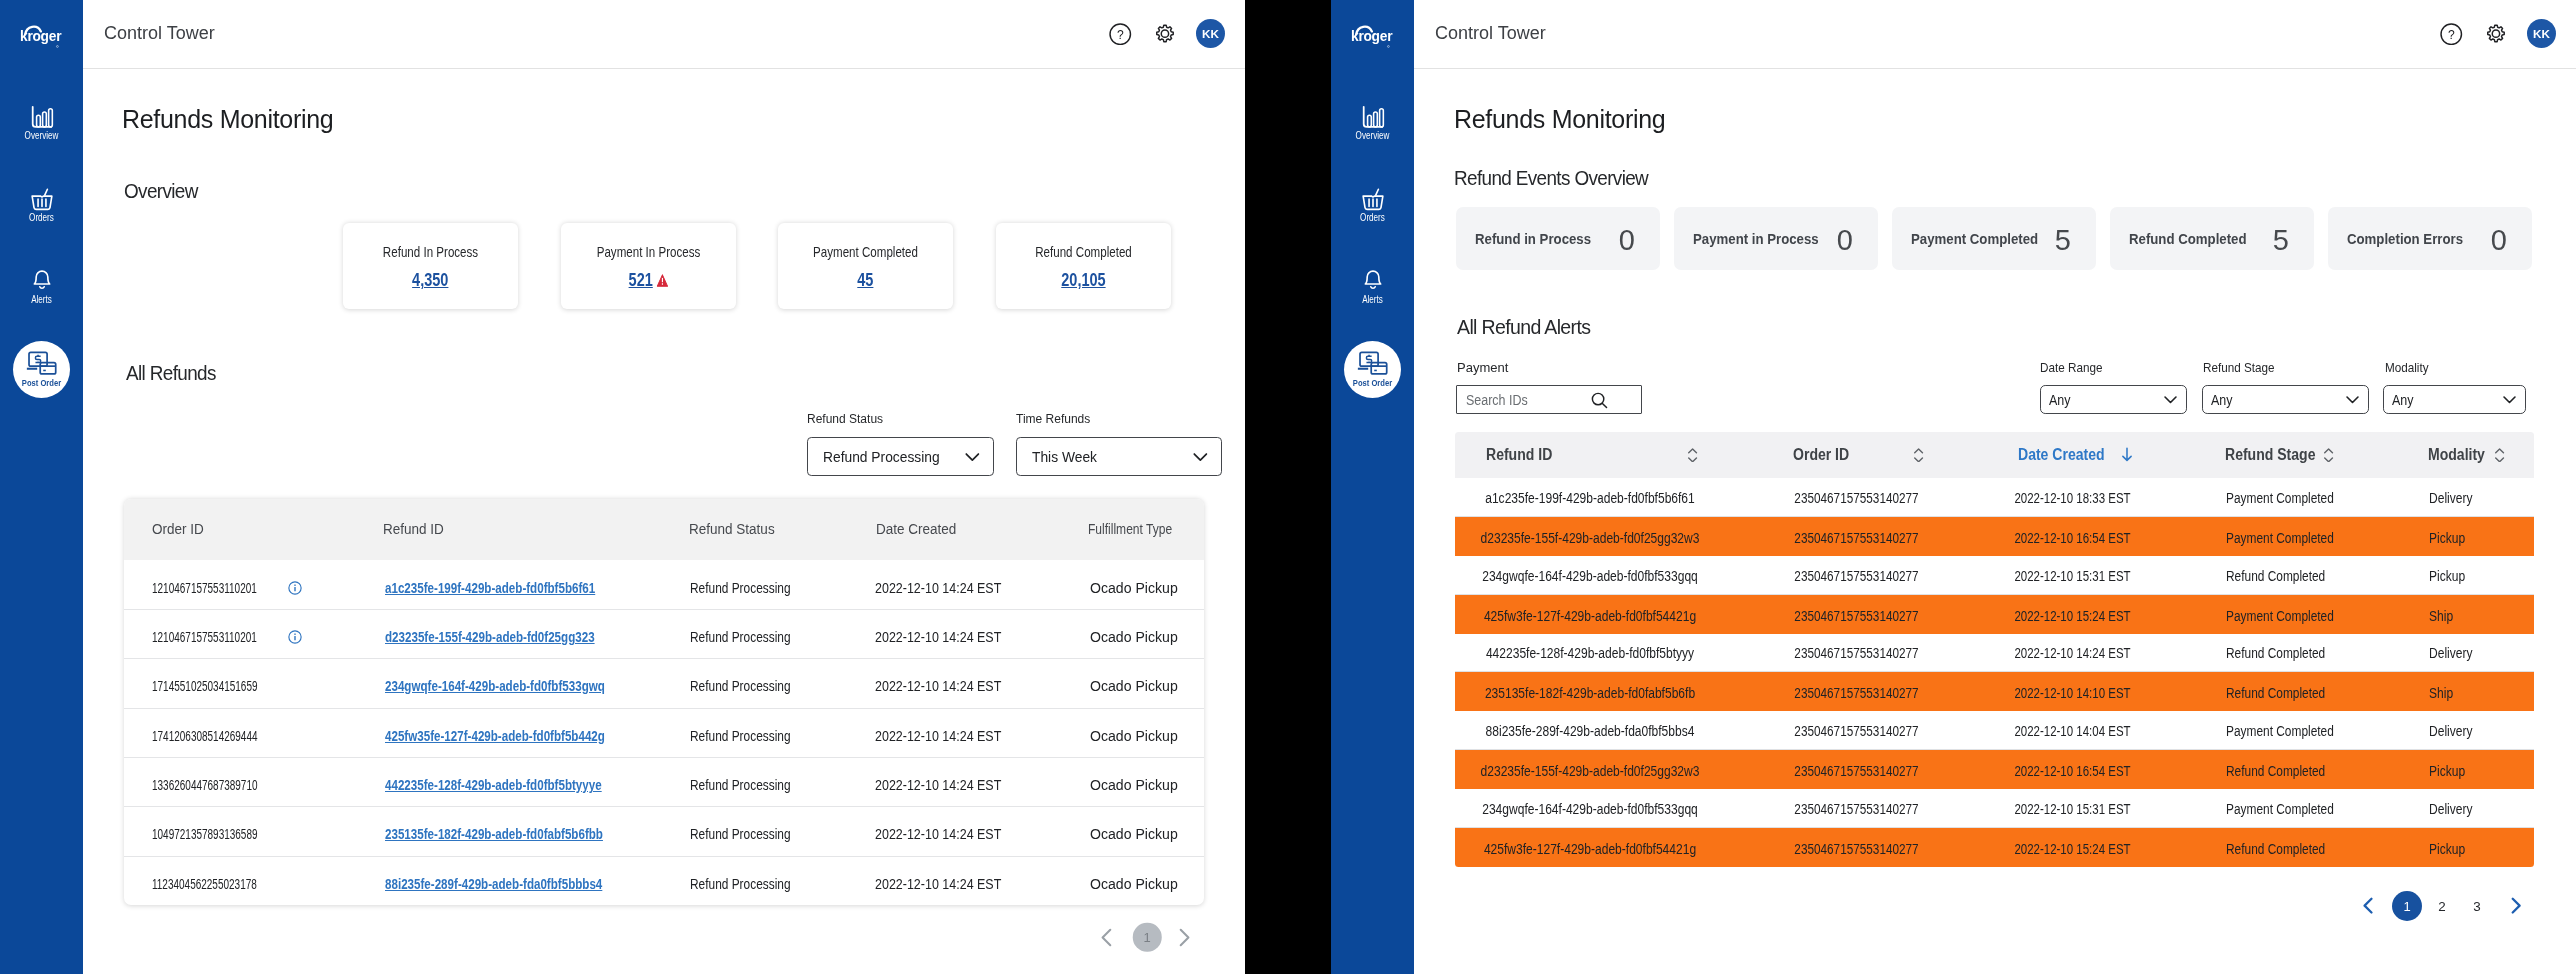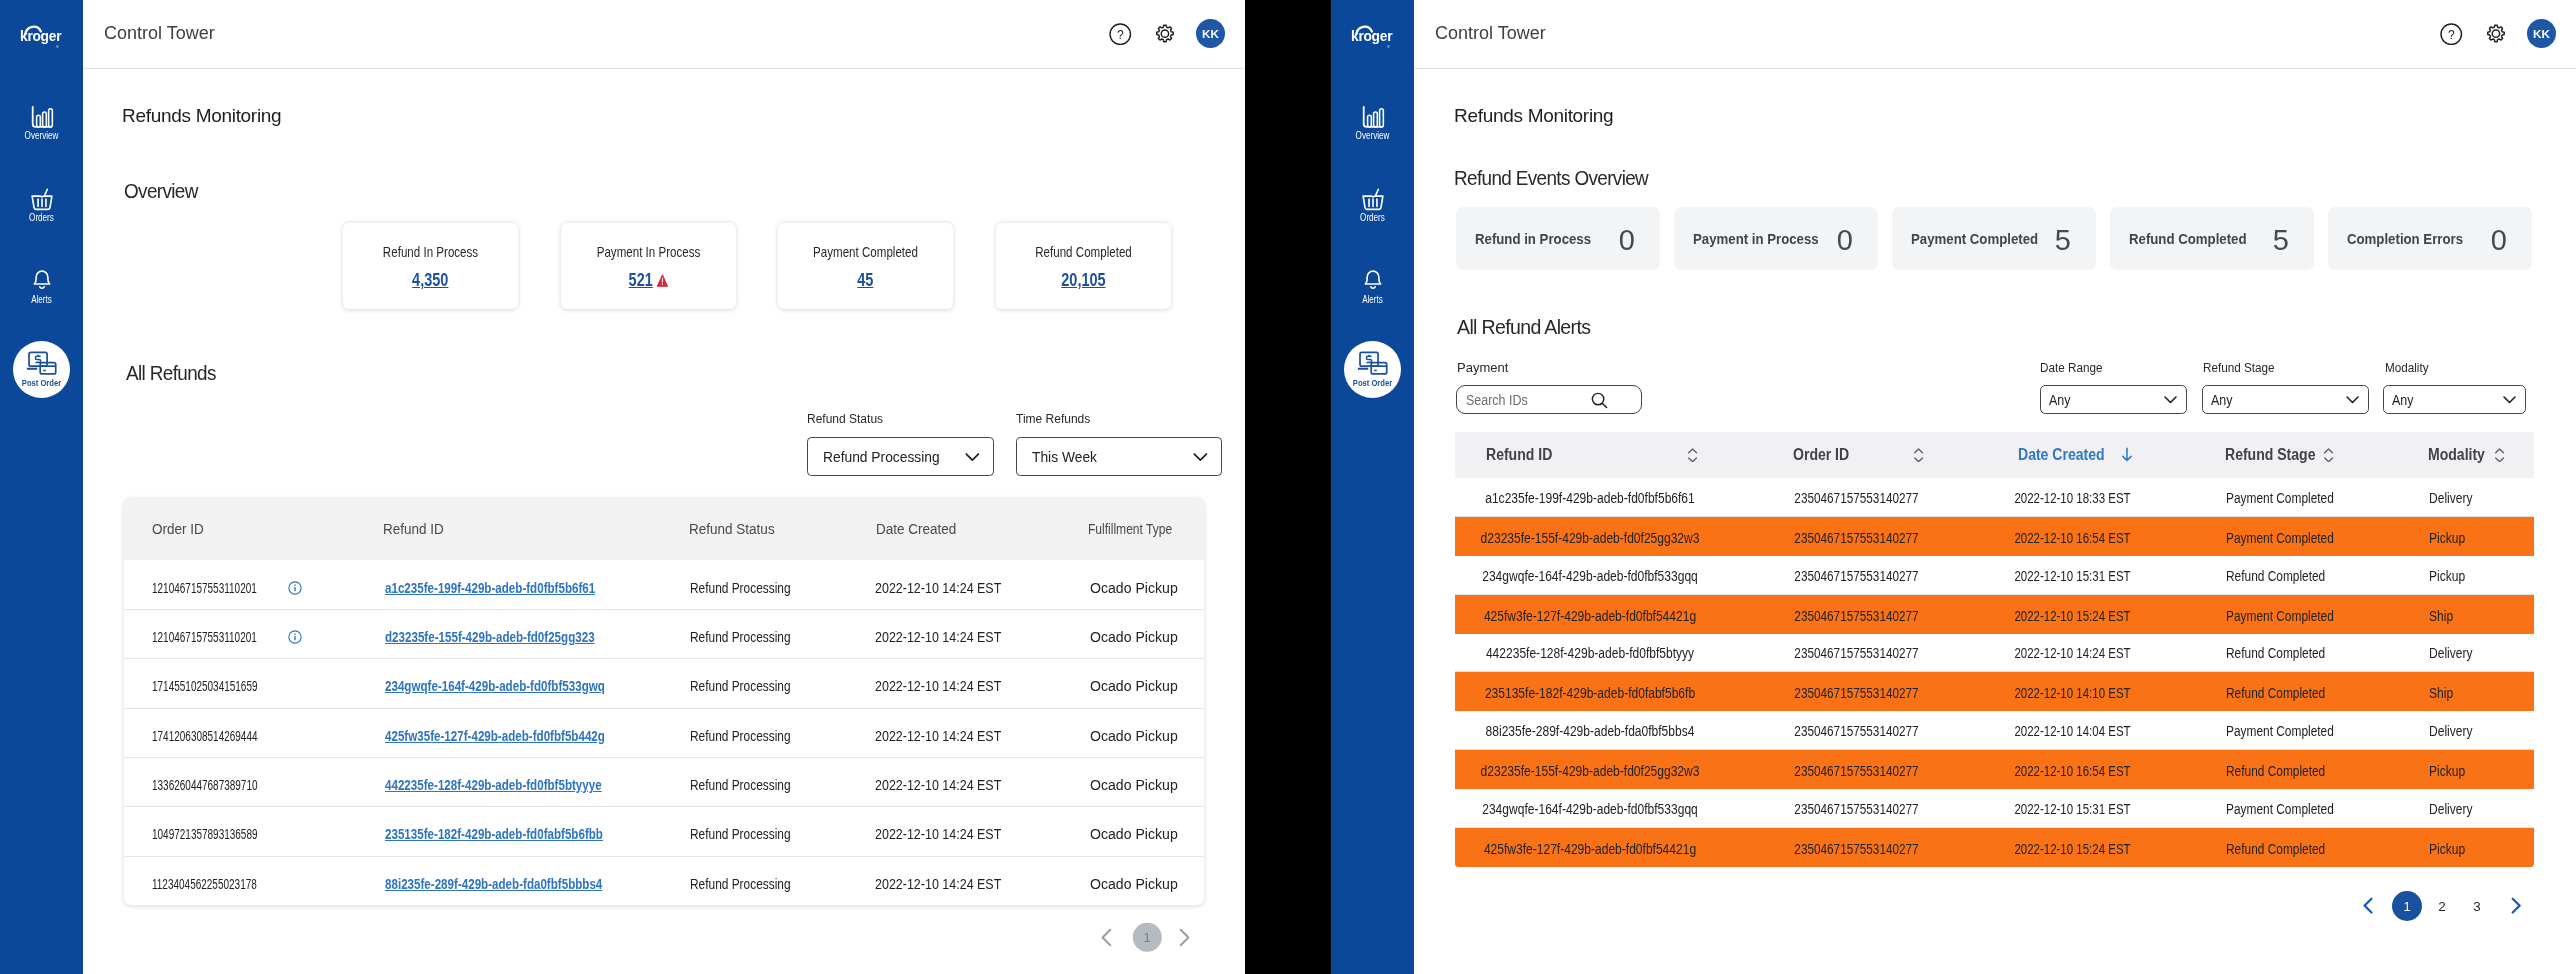--- a/index.html
+++ b/index.html
@@ -8,21 +8,21 @@
   .abs { position:absolute; }
   .sidebar { position:absolute; left:0; top:0; width:83px; height:974px; background:#0b4899; }
   .navitem { position:absolute; left:0; width:83px; text-align:center; color:#fff; }
   .navitem svg { display:block; margin:0 auto; }
   .navitem .lbl { font-size:10.4px; color:#fff; transform:scaleX(0.78); white-space:nowrap; }
   .pocircle { position:absolute; left:13px; top:341px; width:57px; height:57px; background:#fff; border-radius:50%; text-align:center; }
   .pocircle .lbl { font-size:9.5px; font-weight:bold; color:#1b5098; margin-top:0px; transform:scaleX(0.8); white-space:nowrap; }
   .topbar { position:absolute; left:83px; top:0; width:1162px; height:69px; background:#fff; border-bottom:0.9px solid #e2e2e2; }
   .ct { position:absolute; left:21px; top:23px; font-size:18px; color:#3d4045; }
   .avatar { position:absolute; width:29px; height:29px; border-radius:50%; background:#1d57a6; color:#fff; font-size:11.7px; font-weight:bold; display:flex; align-items:center; justify-content:center; }
-  h1 { position:absolute; font-size:19px; font-weight:500; color:#1c1e21; letter-spacing:-0.3px; }
+  h1 { position:absolute; font-size:25px; font-weight:500; color:#1c1e21; letter-spacing:-0.3px; }
   .h2 { position:absolute; font-size:21px; font-weight:400; color:#26282b; letter-spacing:-0.7px; transform:scaleX(0.9); transform-origin:left center; white-space:nowrap; }
   .card { position:absolute; top:223px; width:175px; height:86px; background:#fff; border-radius:6px; box-shadow:0 0.9px 5.2px rgba(0,0,0,0.16); }
   .card .t { position:absolute; top:21px; left:0; right:0; text-align:center; font-size:14.3px; color:#26282b; transform:scaleX(0.81); white-space:nowrap; }
   .card .v { position:absolute; top:46px; left:0; right:0; text-align:center; }
   .card .v span { font-size:18.6px; font-weight:bold; color:#1c519f; text-decoration:underline; display:inline-flex; align-items:center; gap:5.2px; transform:scaleX(0.78); }
   .flabel { position:absolute; font-size:12px; color:#26282b; }
   .sel { position:absolute; border:1.3px solid #43464b; border-radius:4.3px; background:#fff; display:flex; align-items:center; }
   .sel .tx { font-size:14.7px; color:#202225; transform:scaleX(0.94); transform-origin:left center; white-space:nowrap; }
   .sel svg { position:absolute; }
   .tbl { position:absolute; background:#fff; border-radius:7px; box-shadow:0 0.9px 5.2px rgba(0,0,0,0.16); overflow:hidden; }
@@ -315,21 +315,21 @@
       <div class="v">5</div>
     </div>
   <div class="chip" style="left:997px;">
       <div class="t">Completion Errors</div>
       <div class="v">0</div>
     </div>
 
   <div class="h2" style="left:126px; top:315px; transform:scaleX(0.93);">All Refund Alerts</div>
 
   <div class="flabel" style="left:126px; top:360px; font-size:13px;">Payment</div>
-  <div class="sel" style="left:125px; top:385px; width:186px; height:29px; border-radius:9px;">
+  <div class="sel" style="left:125px; top:385px; width:186px; height:29px; border-radius:1px;">
     <div class="tx" style="margin-left:8.6px; color:#6a6e72; transform:scaleX(0.85);">Search IDs</div>
     <svg style="right:33px; top:5.6px;" width="17.3" height="17.3" viewBox="0 0 20 20">
         <circle cx="8.2" cy="8.2" r="6.6" fill="none" stroke="#202225" stroke-width="1.7"></circle>
         <path d="M13.2 13.2 L18 18" stroke="#202225" stroke-width="1.7" stroke-linecap="round"></path>
       </svg>
   </div>
 
   <div class="flabel" style="left:709px; top:360px; font-size:13px; transform:scaleX(0.9); transform-origin:left center;">Date Range</div>
   <div class="sel" style="left:709px; top:385px; width:147px; height:29px; border-radius:5.2px;">
     <div class="tx" style="margin-left:7.8px; transform:scaleX(0.85);">Any</div>

